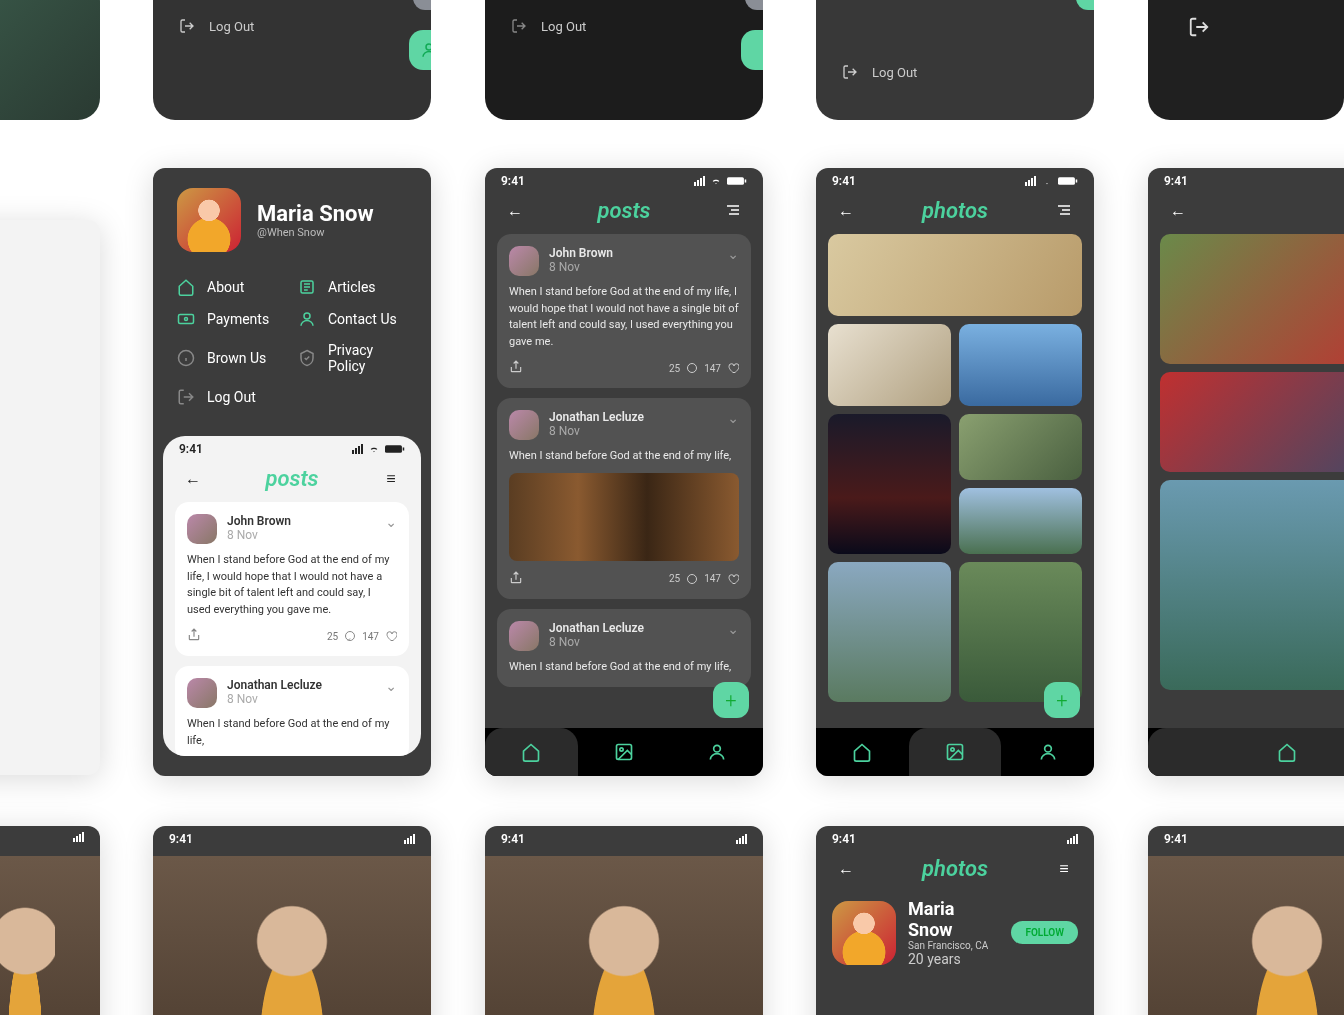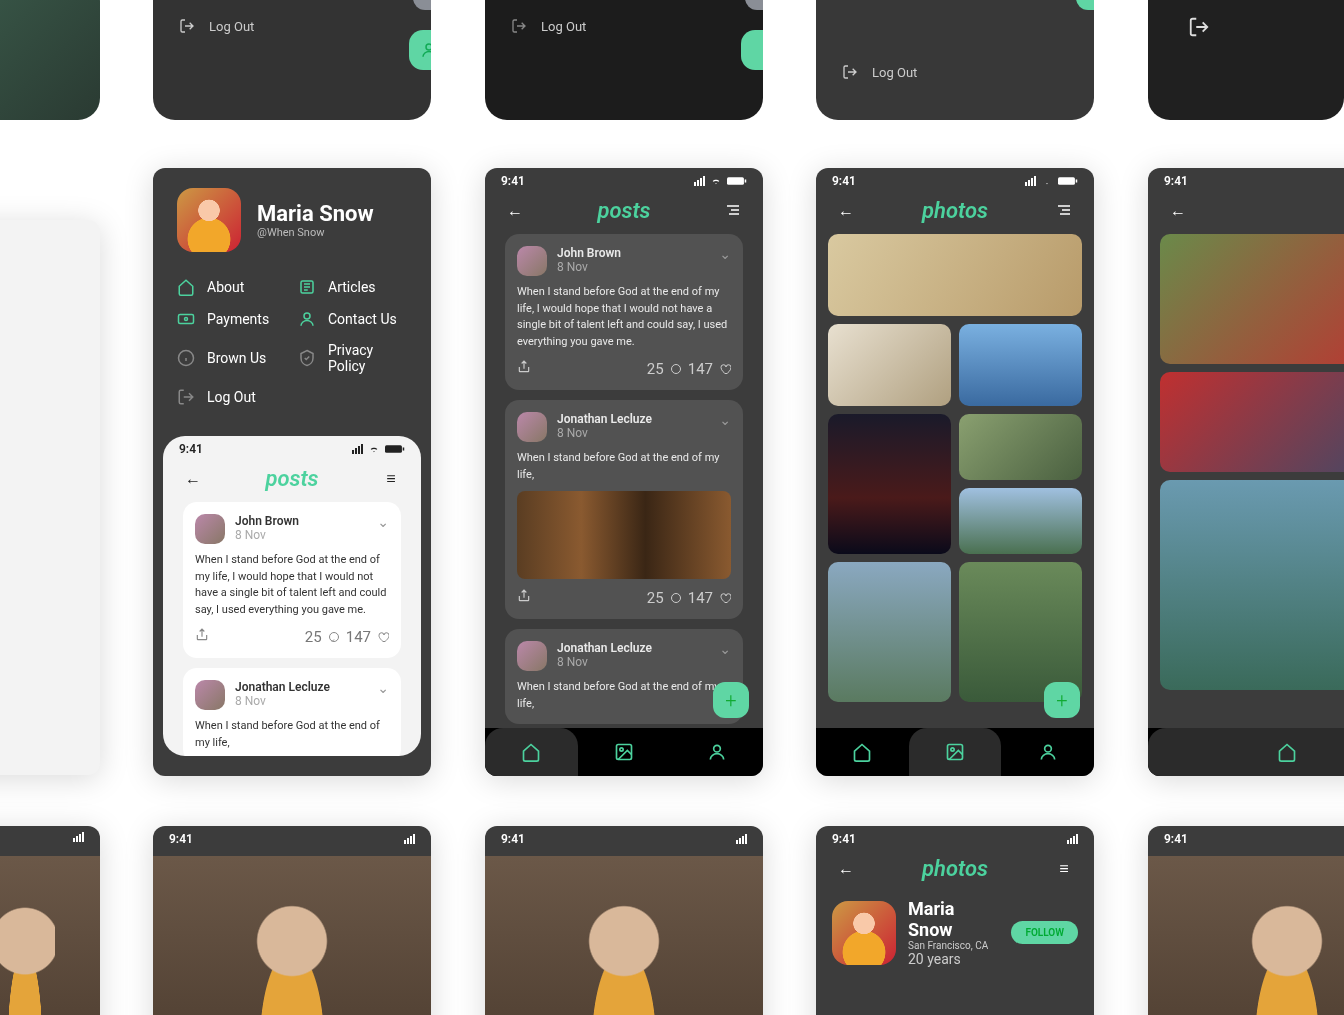--- a/index.html
+++ b/index.html
@@ -48,34 +48,34 @@
   .mitem { display:flex; align-items:center; gap:12px; font-size:14px; }
   .mitem svg { flex:0 0 18px; }
   .mitem.single { grid-column:1/2; }
 
   .inner-card {
     margin:12px 10px 0; background:#f3f3f3; border-radius:22px; color:#222;
     height: 320px; overflow:hidden;
   }
 
   
-  .post-list { padding: 0 20px; display:flex; flex-direction:column; gap:10px; }
+  .post-list { padding: 0 12px; display:flex; flex-direction:column; gap:10px; }
   .post {
     background:#525252; border-radius:14px; padding:12px; color:#e9e9e9;
   }
   .post.light { background:#fff; color:#333; }
   .post-h { display:flex; align-items:flex-start; gap:10px; }
   .avatar-sm { width:30px; height:30px; border-radius:10px; background:linear-gradient(135deg,#b8a 0%,#876 100%); flex:0 0 30px; }
   .phead { flex:1; }
   .pname { font-size:12px; font-weight:600; }
   .pdate { font-size:12px; color:#aaa; }
   .chev { color:#999; font-size:14px; }
   .ptext { font-size:11px; line-height:1.5; margin-top:8px; }
   .pimg { margin-top:8px; height:88px; border-radius:8px; background:linear-gradient(90deg,#5a3d22 0%,#8a5a30 30%,#3a2615 60%,#8a5a30 100%); }
-  .pfoot { display:flex; align-items:center; justify-content:space-between; margin-top:10px; font-size:15px; color:#ccc; }
+  .pfoot { display:flex; align-items:center; justify-content:space-between; margin-top:10px; font-size:10px; color:#ccc; }
   .pfoot.light { color:#777; }
   .pstats { display:flex; align-items:center; gap:6px; }
 
   .fab {
     position:absolute; right:14px; width:36px; height:36px; border-radius:12px;
     background:#5fd6a4; display:flex; align-items:center; justify-content:center;
     color:#1a3; font-size:20px; font-weight:300;
   }
   .fab.gray { background:#8a8e96; color:#fff; }
 

